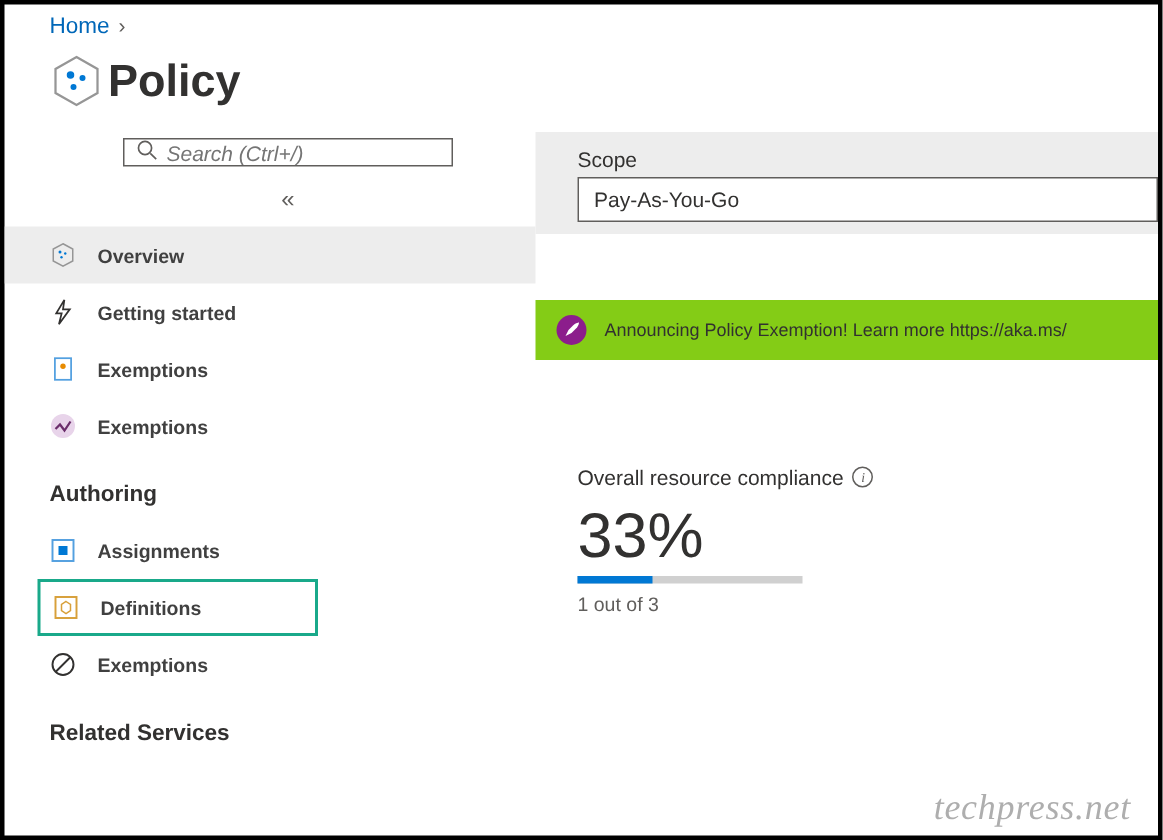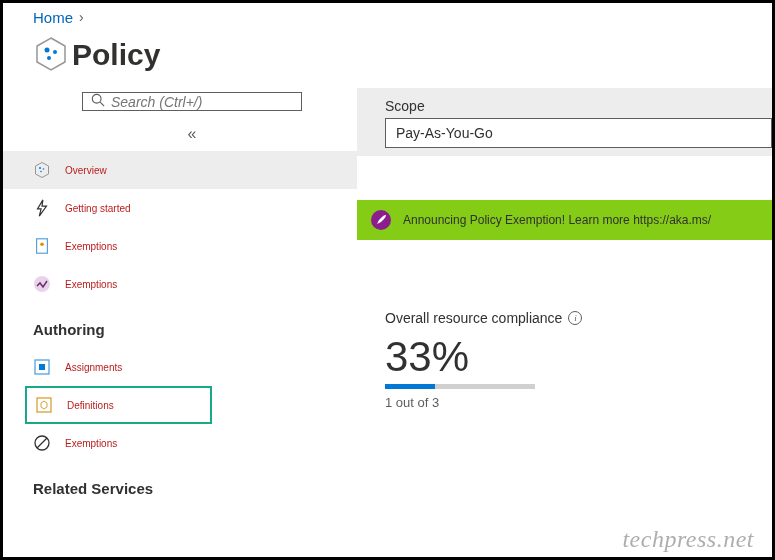--- a/index.html
+++ b/index.html
@@ -110,22 +110,23 @@
     }
     .nav-item .nav-icon {
       width: 18px;
       height: 18px;
       display: flex;
       align-items: center;
       justify-content: center;
       flex-shrink: 0;
     }
     .nav-item span.label {
-      font-size: 10px;
-      color: #b91c1c;
+      font-size: 13px;
+      color: #404040;
+      font-weight: bold;
     }
     .section-header {
       font-size: 15px;
       color: #323130;
       font-weight: 600;
       margin: 18px 0 10px 0;
     }
     .definitions-wrap {
       border: 2px solid #19a98a;
       margin-left: -8px;

